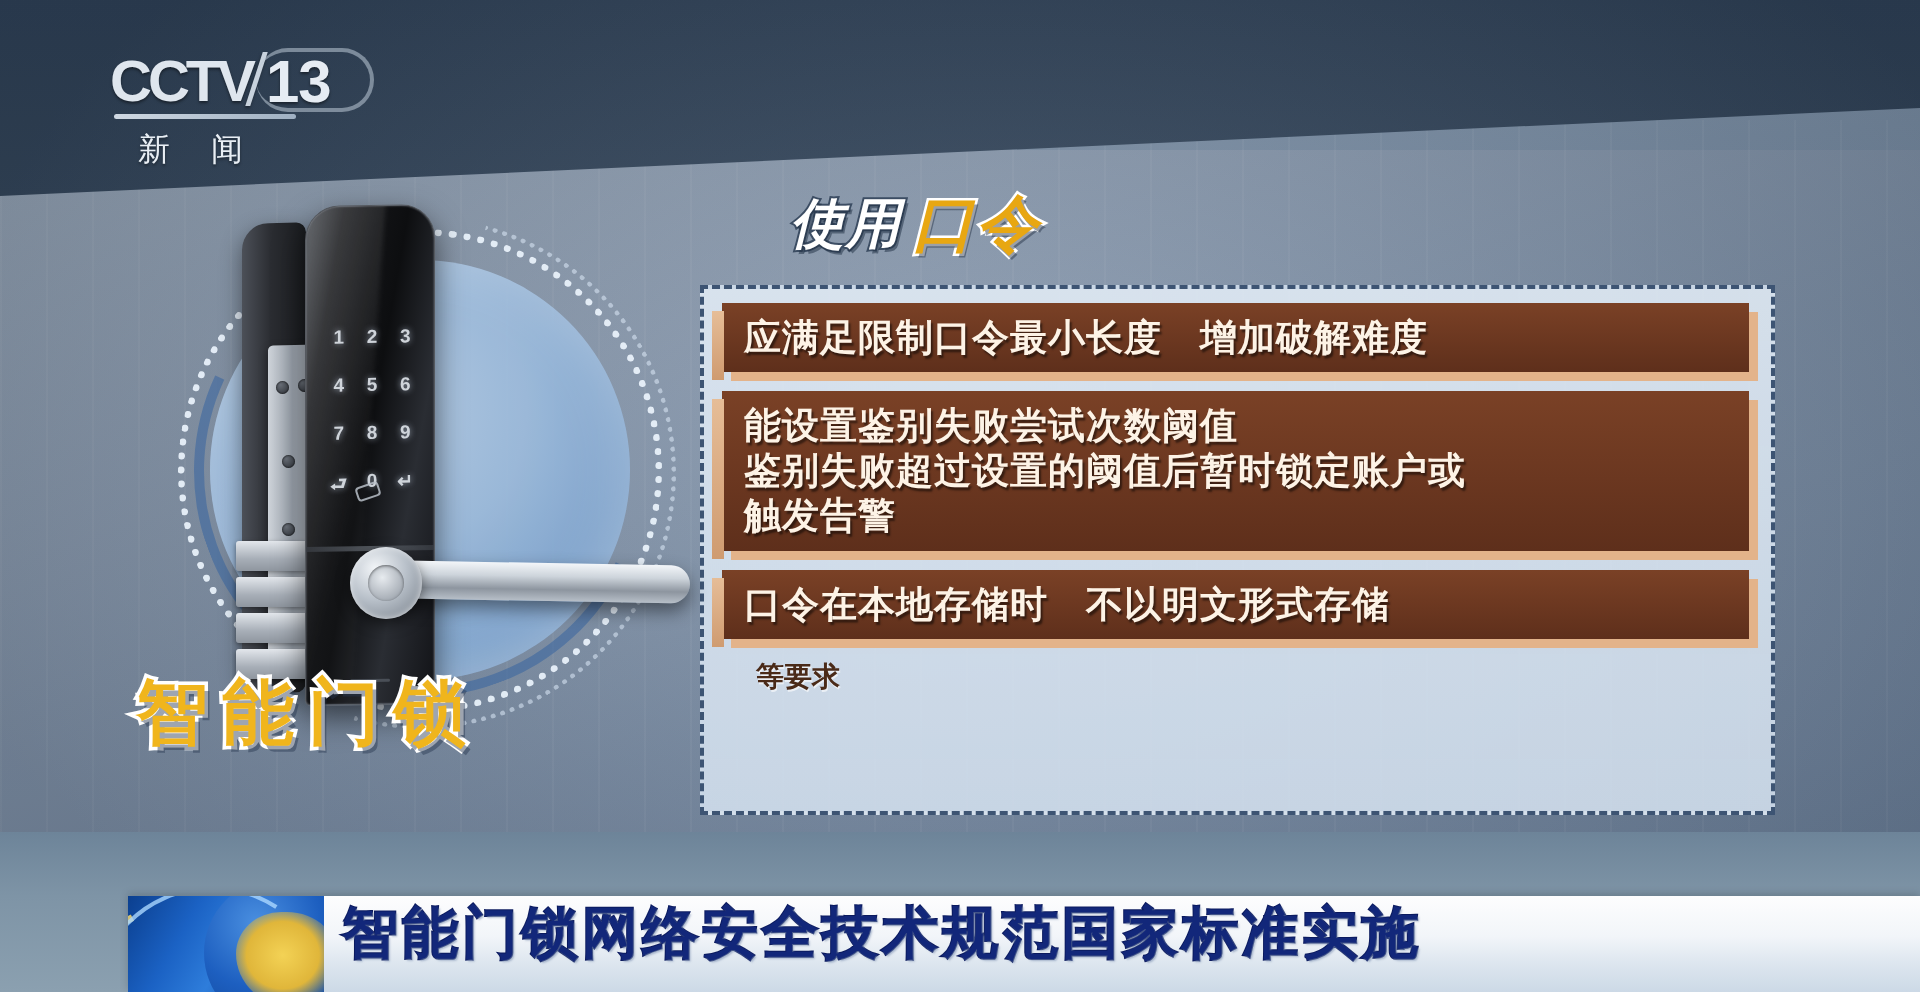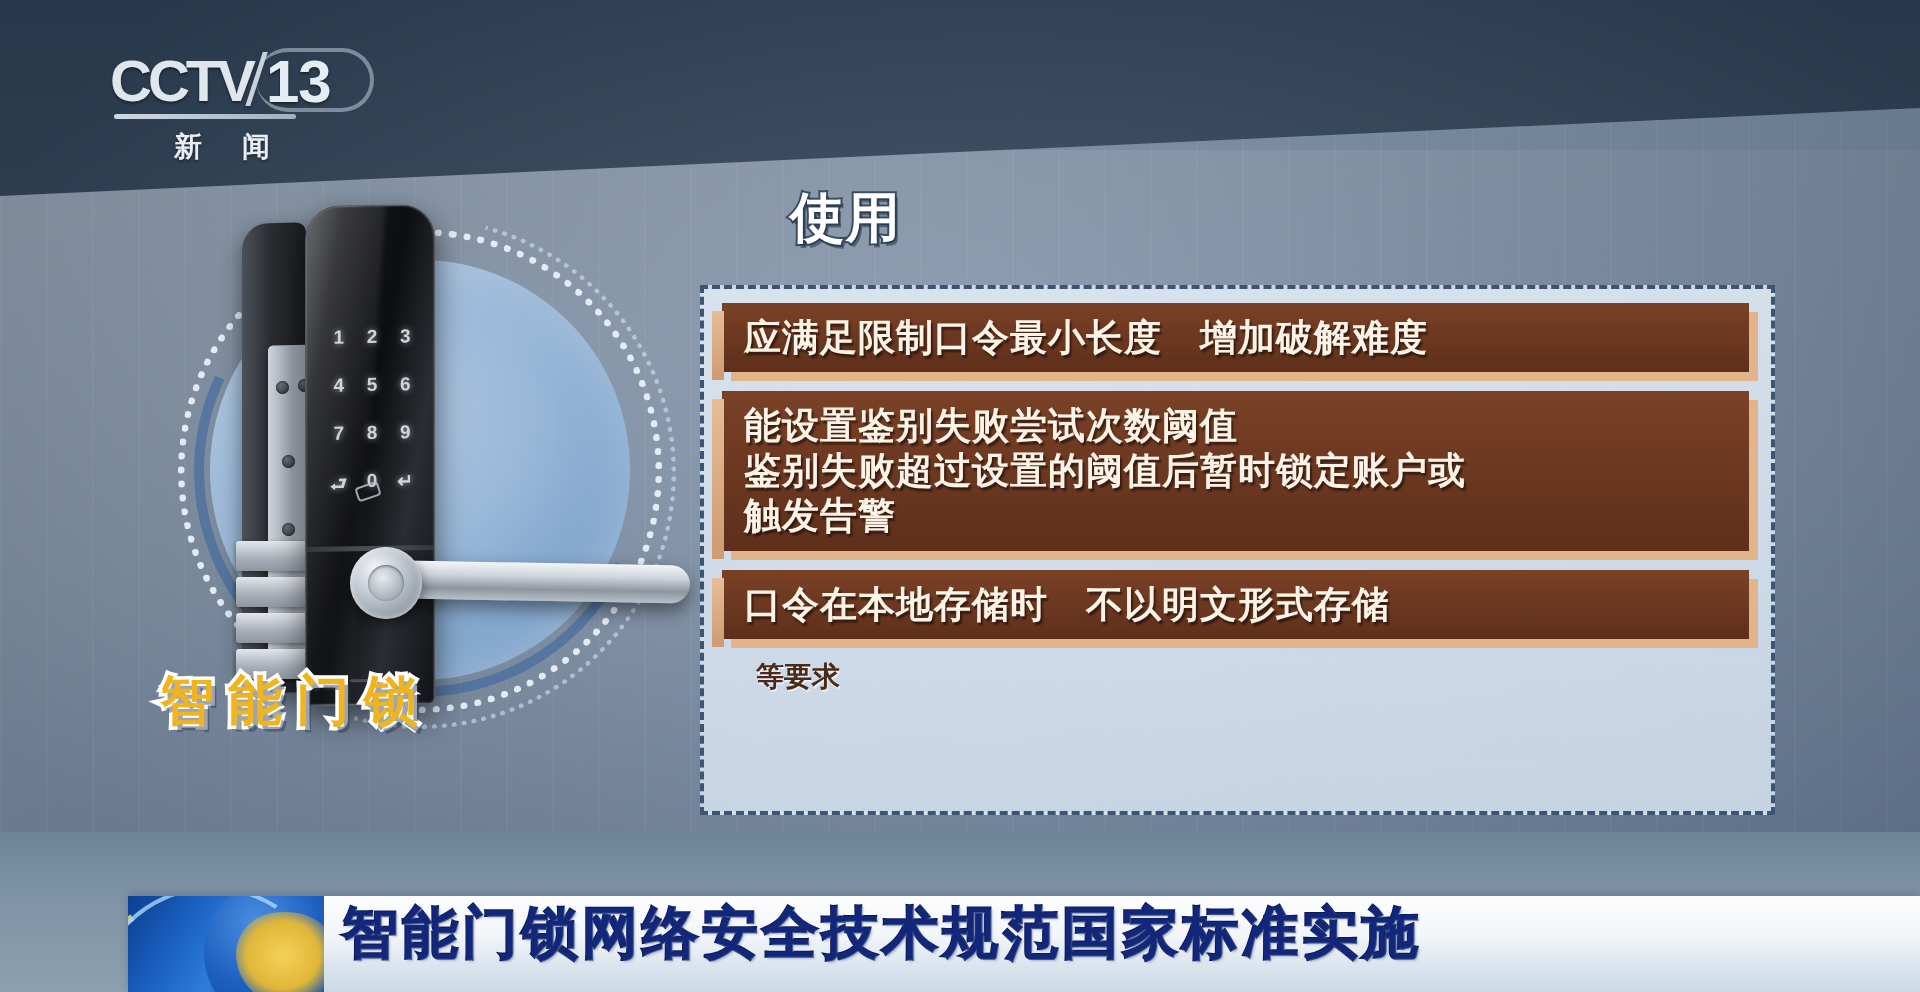--- a/index.html
+++ b/index.html
@@ -66,22 +66,22 @@
     position:absolute; left:146px; top:-4px; width:118px; height:64px;
     border:4px solid rgba(190,202,216,.55); border-radius:32px;
     border-left:none; pointer-events:none;
   }
   .logo-underline{
     margin-top:2px; margin-left:4px; width:182px; height:5px;
     background:linear-gradient(90deg,#cfd8e2,#9fb0c2);
     border-radius:3px;
   }
   .logo-sub{
-    margin-top:9px; text-align:center; width:200px; margin-left:12px;
-    font-size:28px; font-weight:bold; color:#e8eef4; letter-spacing:16px;
+    margin-top:9px; text-align:left; width:200px; margin-left:12px;
+    font-size:32px; font-weight:normal; color:#e8eef4; letter-spacing:16px;
     text-indent:16px;
     text-shadow:0 2px 3px rgba(0,0,0,.4);
   }
 
   
   .lock-wrap{ position:absolute; left:150px; top:205px; width:560px; height:500px; }
   .ring-outer{
     position:absolute; left:60px; top:55px; width:420px; height:420px;
     border-radius:50%;
     background:radial-gradient(circle at 40% 35%, #b6cde6 0%, #9dbcdd 40%, #7fa5cf 70%, #6c93c2 100%);
@@ -186,34 +186,34 @@
     position:absolute; left:250px; top:358px; width:290px; height:38px;
     background:linear-gradient(180deg,#f3f6f9 0%,#cdd4db 35%,#8d959f 70%,#b7bfc8 100%);
     border-radius:8px 20px 20px 8px;
     box-shadow:0 8px 18px rgba(0,0,0,.45);
     transform:rotate(1deg);
     z-index:2;
   }
 
   
   .lock-label{
-    position:absolute; left:160px; top:665px;
-    font-size:54px; font-weight:900; letter-spacing:14px;
+    position:absolute; left:136px; top:665px;
+    font-size:72px; font-weight:900; letter-spacing:14px;
     color:#f0b51c;
     -webkit-text-stroke:7px #ffffff;
     paint-order:stroke fill;
     text-shadow:5px 6px 0 rgba(40,55,80,.45);
     font-family:"Liberation Sans",sans-serif;
     white-space:nowrap;
   }
 
   
   .headline{
     position:absolute; left:790px; top:182px;
-    display:flex; align-items:center; white-space:nowrap;
+    display:flex; align-items:center; white-space:nowrap;font-style:italic;
   }
   .hl-white{
     font-size:54px; font-weight:900; color:#ffffff;
     -webkit-text-stroke:4px #3c4d63; paint-order:stroke fill;
     text-shadow:3px 4px 0 rgba(30,45,65,.5);
     letter-spacing:2px;
     font-family:"Liberation Sans",sans-serif;
   }
   .hl-gold{
     font-size:62px; font-weight:900; color:#e8a712;
@@ -361,20 +361,21 @@
       <div class="lock-slot"></div>
     </div>
     <div class="knob"></div>
     <div class="handle"></div>
   </div>
 
   <div class="lock-label">智能门锁</div>
 
   <div class="headline">
     <span class="hl-white">使用</span>
+    <span class="hl-gold">口令</span>
   </div>
 
   <div class="panel">
     <div class="bar">应满足限制口令最小长度　增加破解难度</div>
     <div class="bar">能设置鉴别失败尝试次数阈值
 鉴别失败超过设置的阈值后暂时锁定账户或
 触发告警</div>
     <div class="bar">口令在本地存储时　不以明文形式存储</div>
     <div class="row-last">
       <div class="etc">等要求</div>

